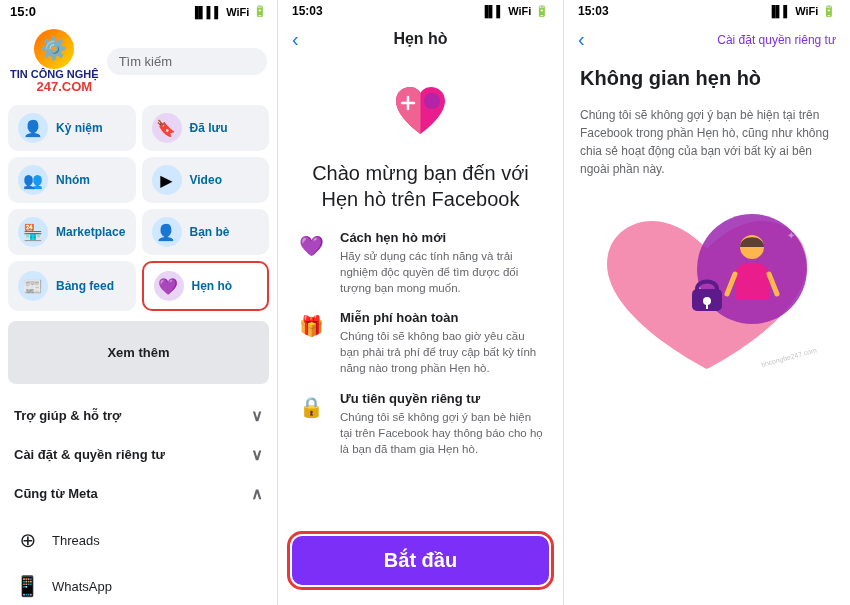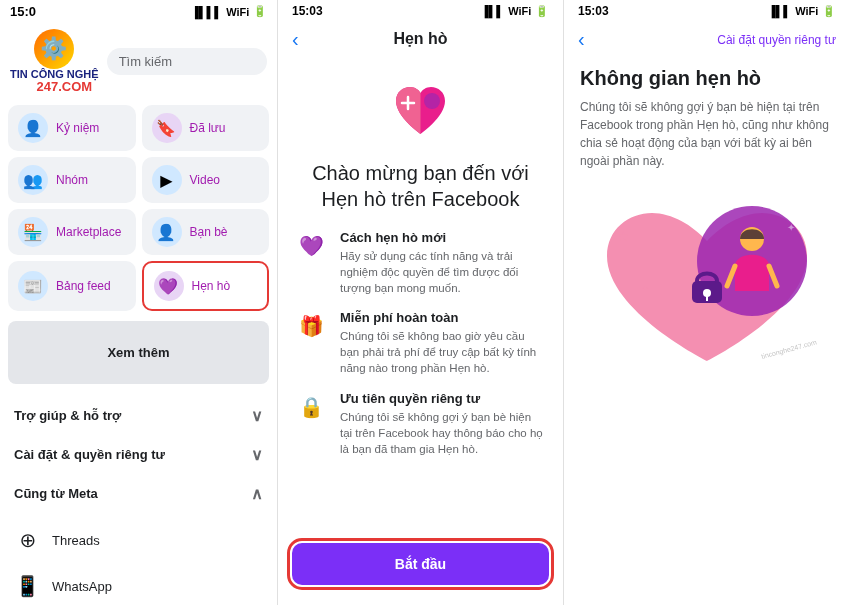--- a/index.html
+++ b/index.html
@@ -78,22 +78,22 @@
       display: flex;
       align-items: center;
       justify-content: center;
       font-size: 16px;
       flex-shrink: 0;
     }
     .menu-icon.purple { background: #e8d5f5; }
     .menu-icon.blue { background: #d0e8ff; }
     .menu-item-label {
       font-size: 12px;
-      font-weight: 400;
-      color: #a21caf;
+      font-weight: 700;
+      color: #0369a1;
       line-height: 1.2;
     }
 
     .xem-them-btn {
       margin: 4px 8px;
       padding: 24px;
       text-align: center;
       background: #e4e6ea;
       border-radius: 8px;
       font-size: 13px;
@@ -246,21 +246,21 @@
     .p2-footer {
       padding: 10px 14px 20px;
     }
     .bat-dau-btn {
       width: 100%;
       padding: 13px;
       background: #7b2ff7;
       color: #fff;
       border: none;
       border-radius: 10px;
-      font-size: 14px;
+      font-size: 20px;
       font-weight: 700;
       cursor: pointer;
       outline: 3px solid #e53935;
       outline-offset: 2px;
     }
 
     
     .panel3 {
       width: 286px;
       height: 605px;
@@ -291,21 +291,21 @@
     .p3-content {
       flex: 1;
       overflow-y: auto;
       padding: 10px 16px 20px;
     }
 
     .p3-main-title {
       font-size: 20px;
       font-weight: 800;
       color: #1c1e21;
-      margin-bottom: 8px;
+      margin-bottom: 16px;
     }
     .p3-desc {
       font-size: 12px;
       color: #65676b;
       line-height: 1.5;
       margin-bottom: 16px;
     }
 
     .dating-illustration {
       width: 100%;

